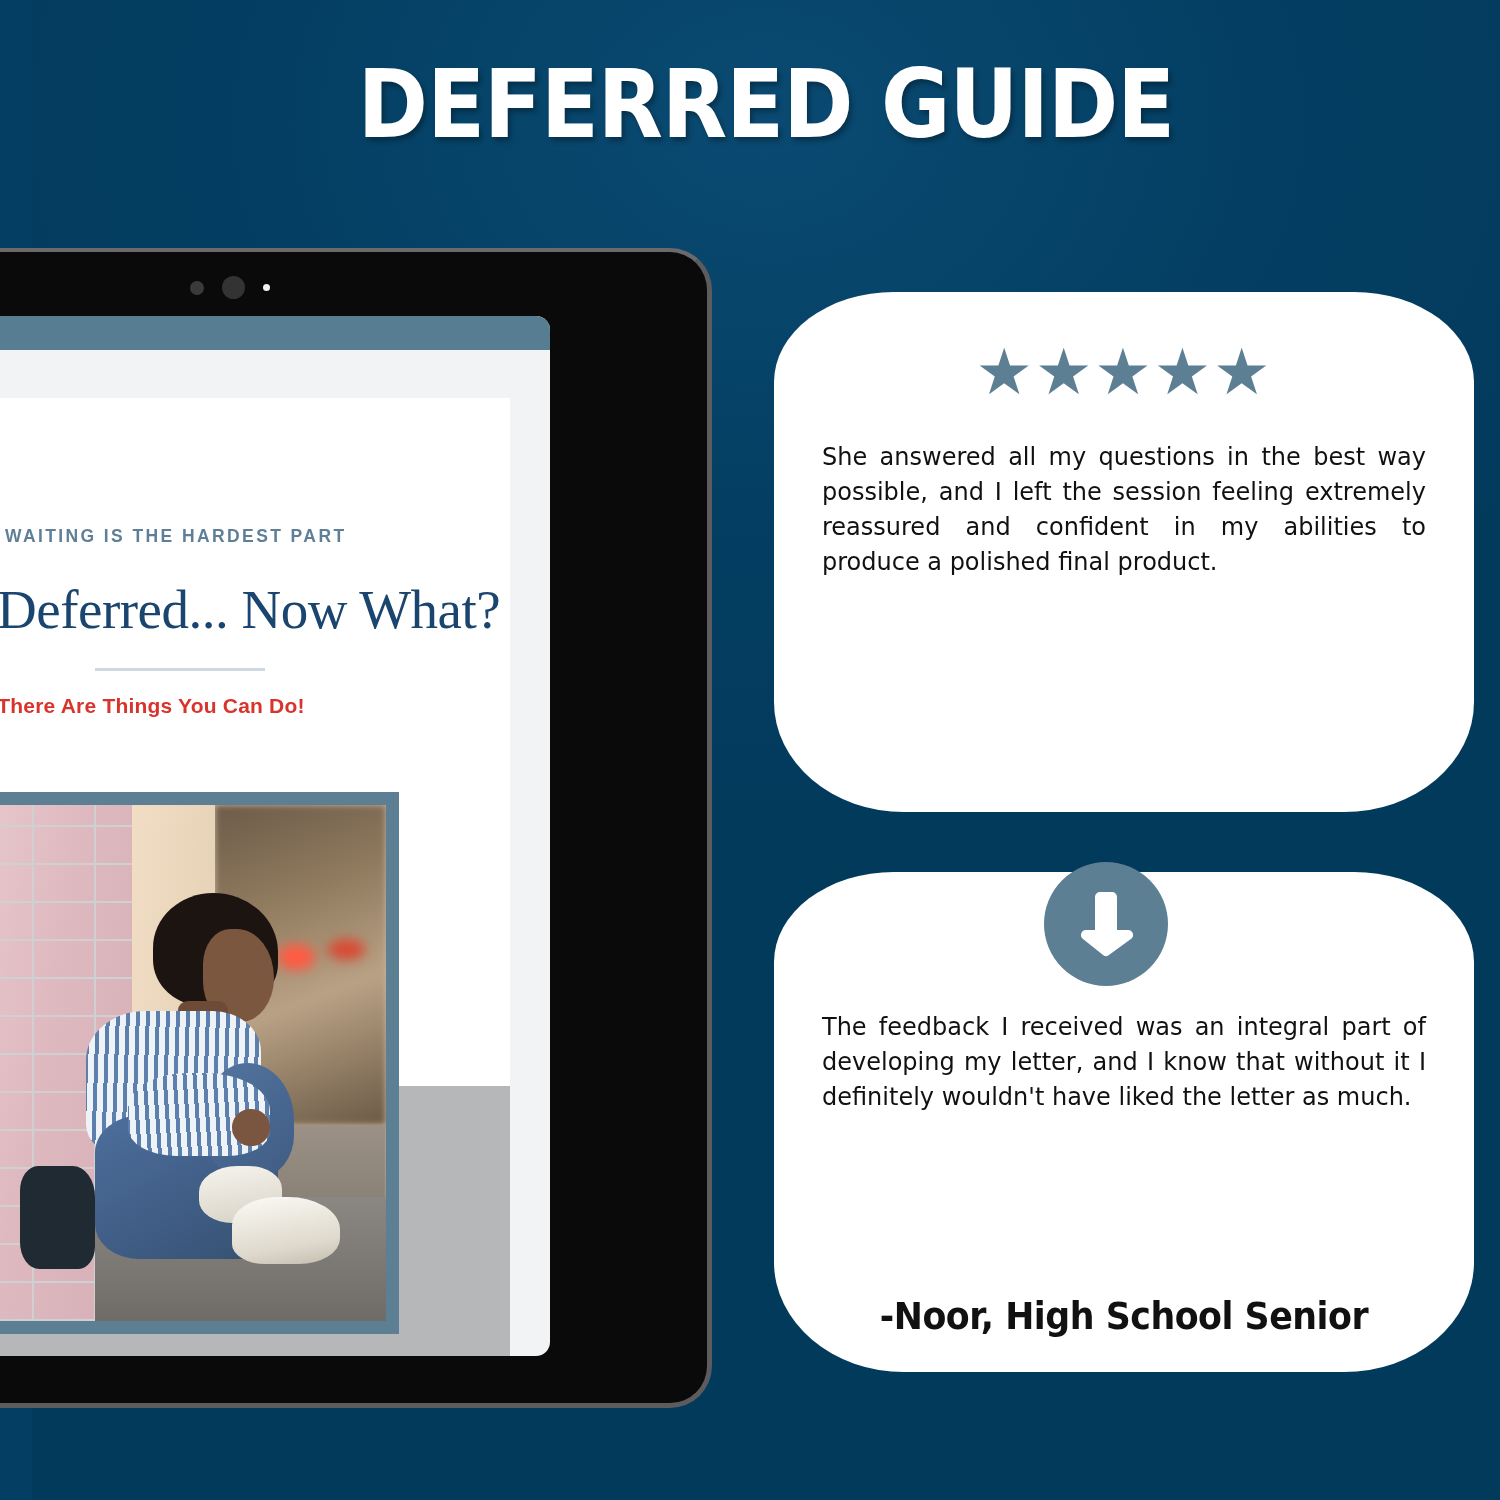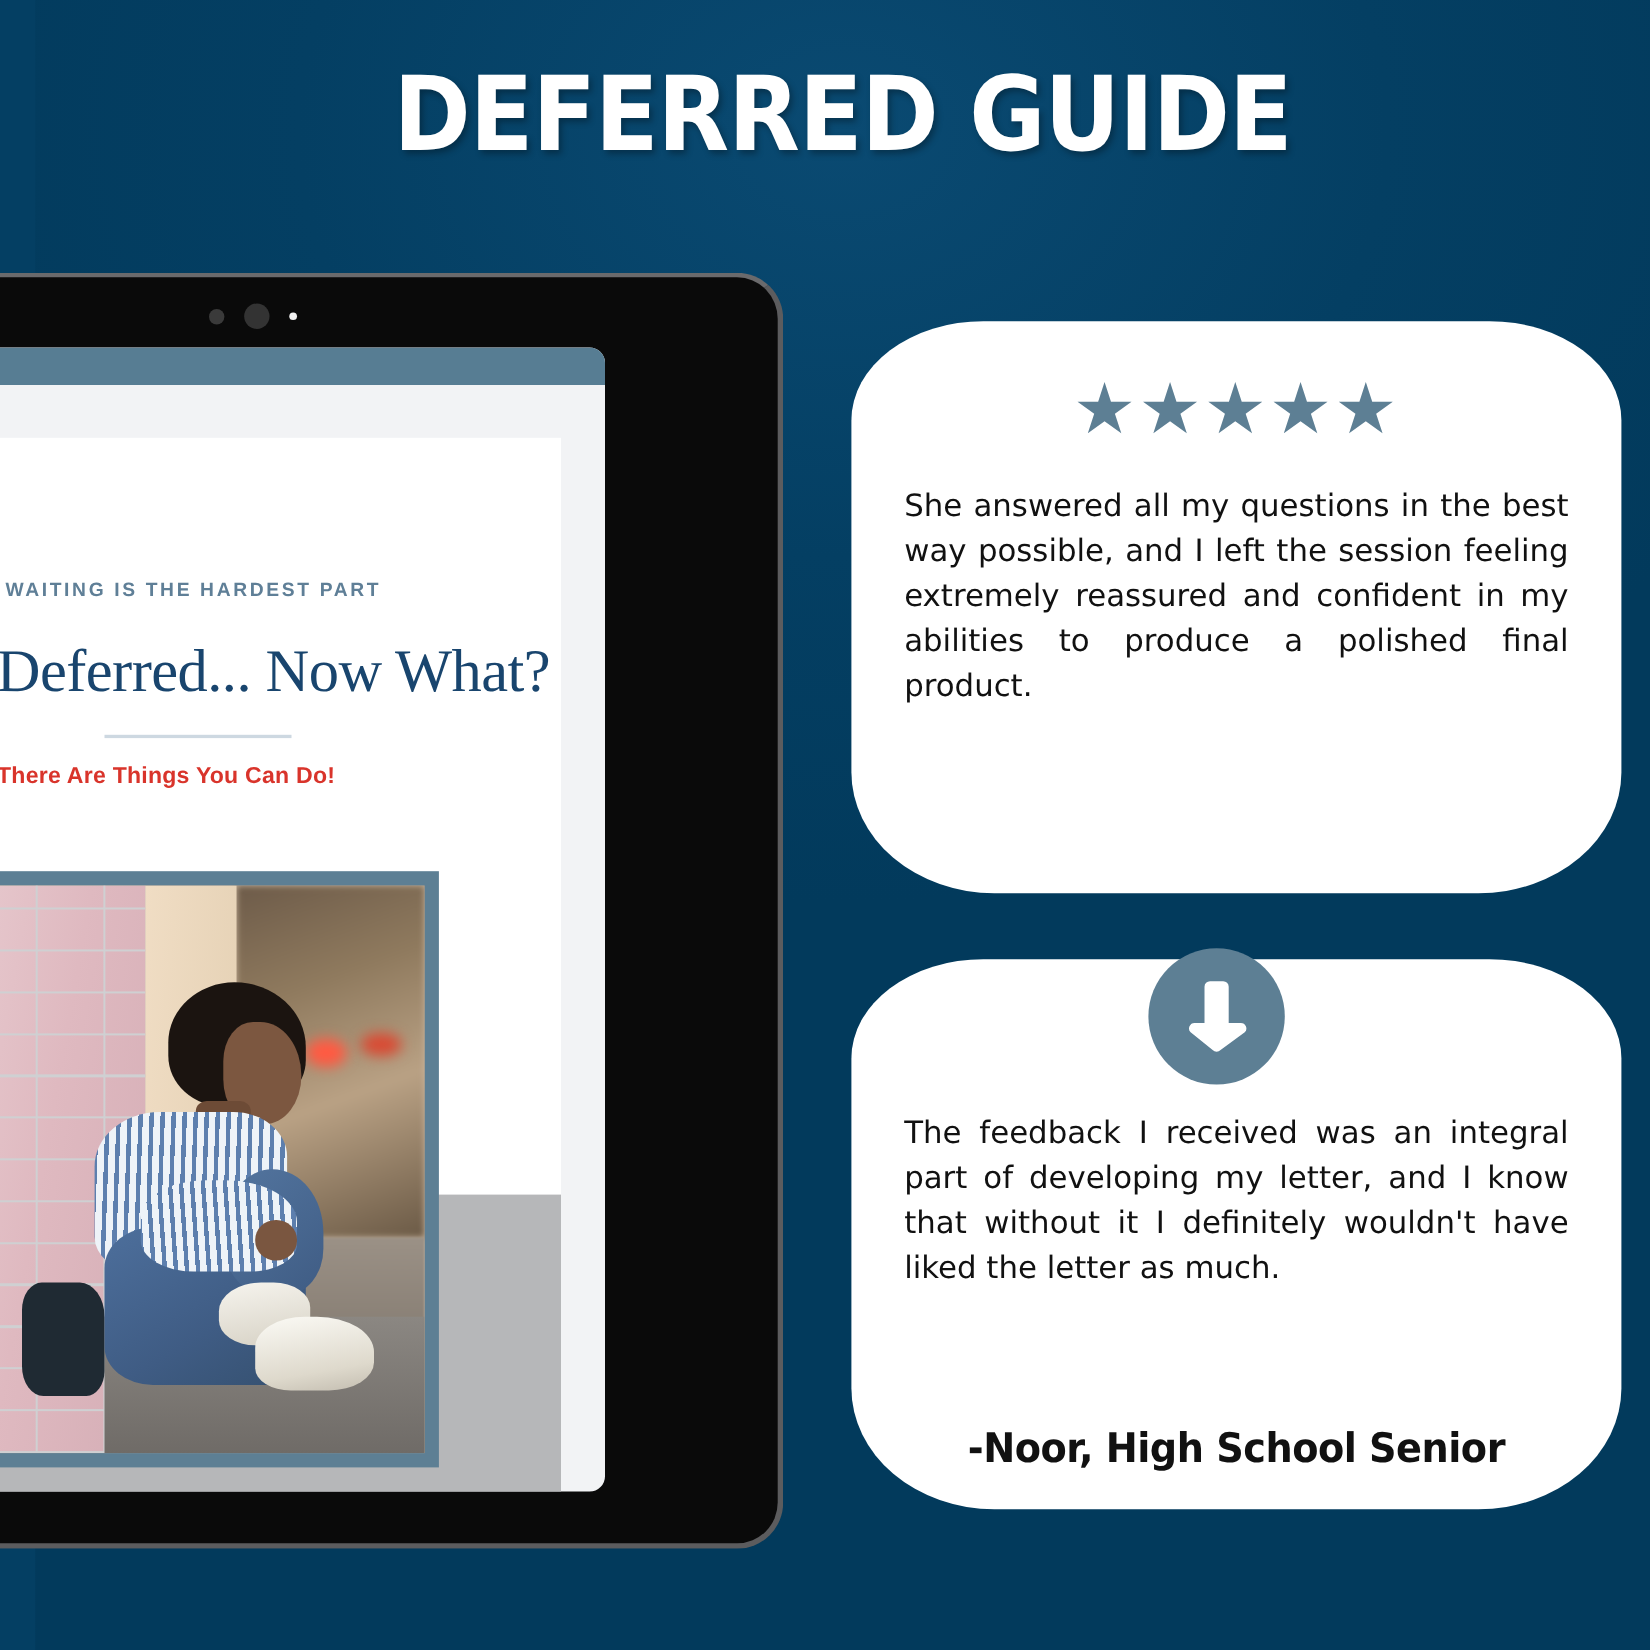--- a/index.html
+++ b/index.html
@@ -229,21 +229,21 @@
     text-align:center;
     color:#5d7f94;
     font-size:64px;
     line-height:1;
     letter-spacing:2px;
   }
   .quote{
     position:absolute;left:48px;right:48px;
     color:#111111;
     font-family:"DejaVu Sans","Liberation Sans",sans-serif;
-    font-size:28px;
+    font-size:24px;
     line-height:1.46;
     text-align:justify;
   }
   .quote-1{top:148px;}
   .quote-2{top:138px;}
   .attribution{
     position:absolute;left:0;right:0;bottom:34px;
     text-align:center;
     color:#111111;
     font-family:"DejaVu Sans","Liberation Sans",sans-serif;

